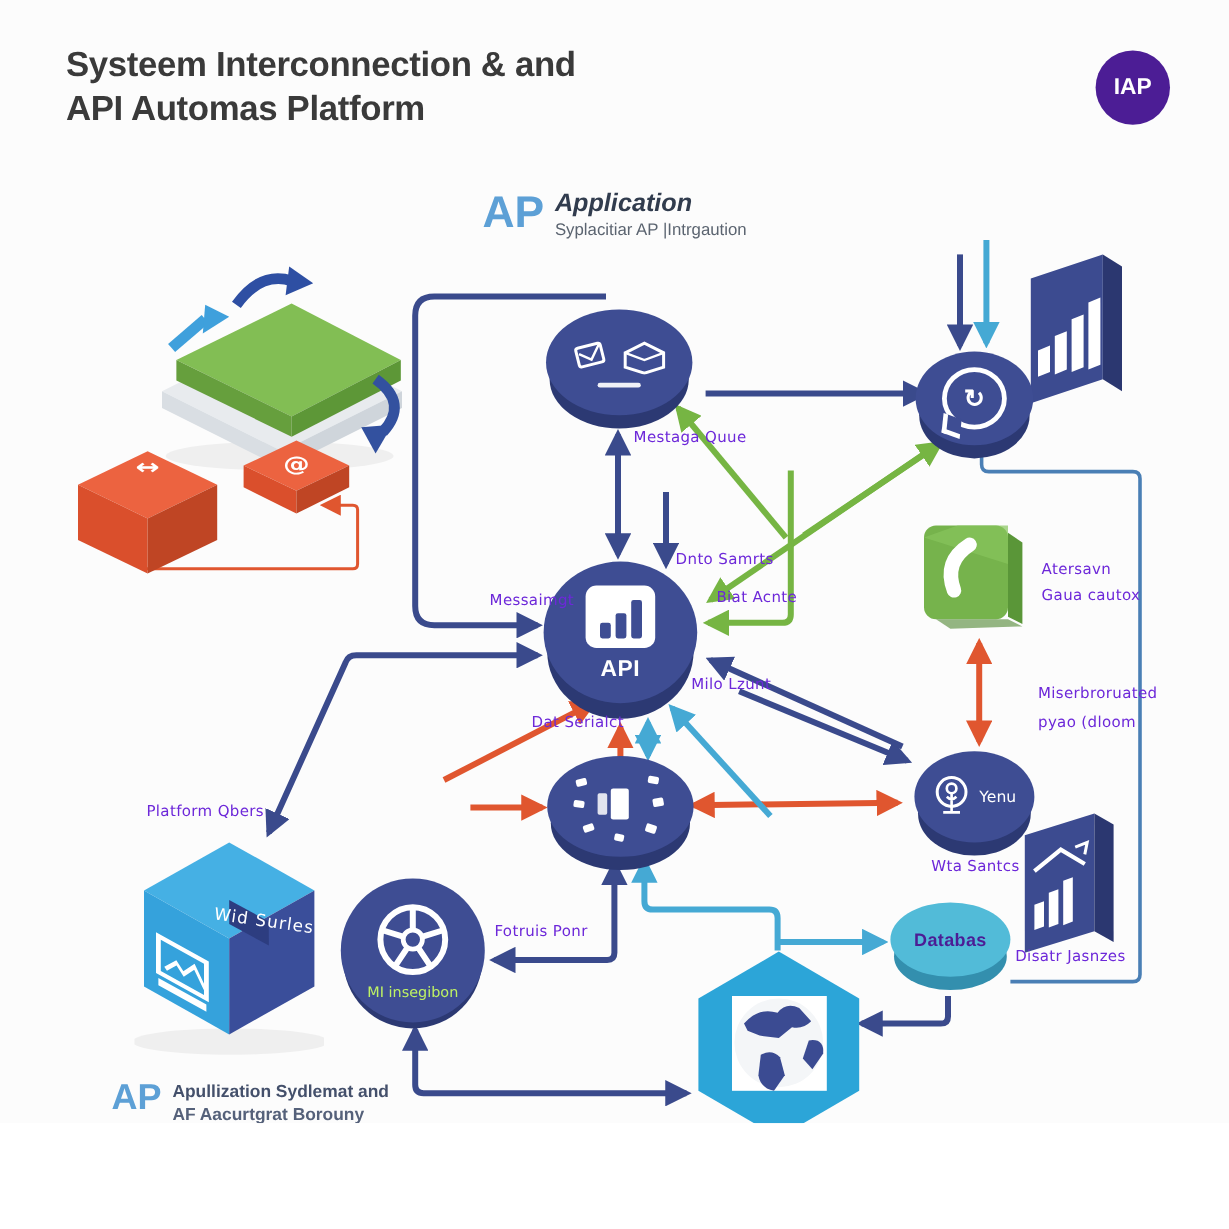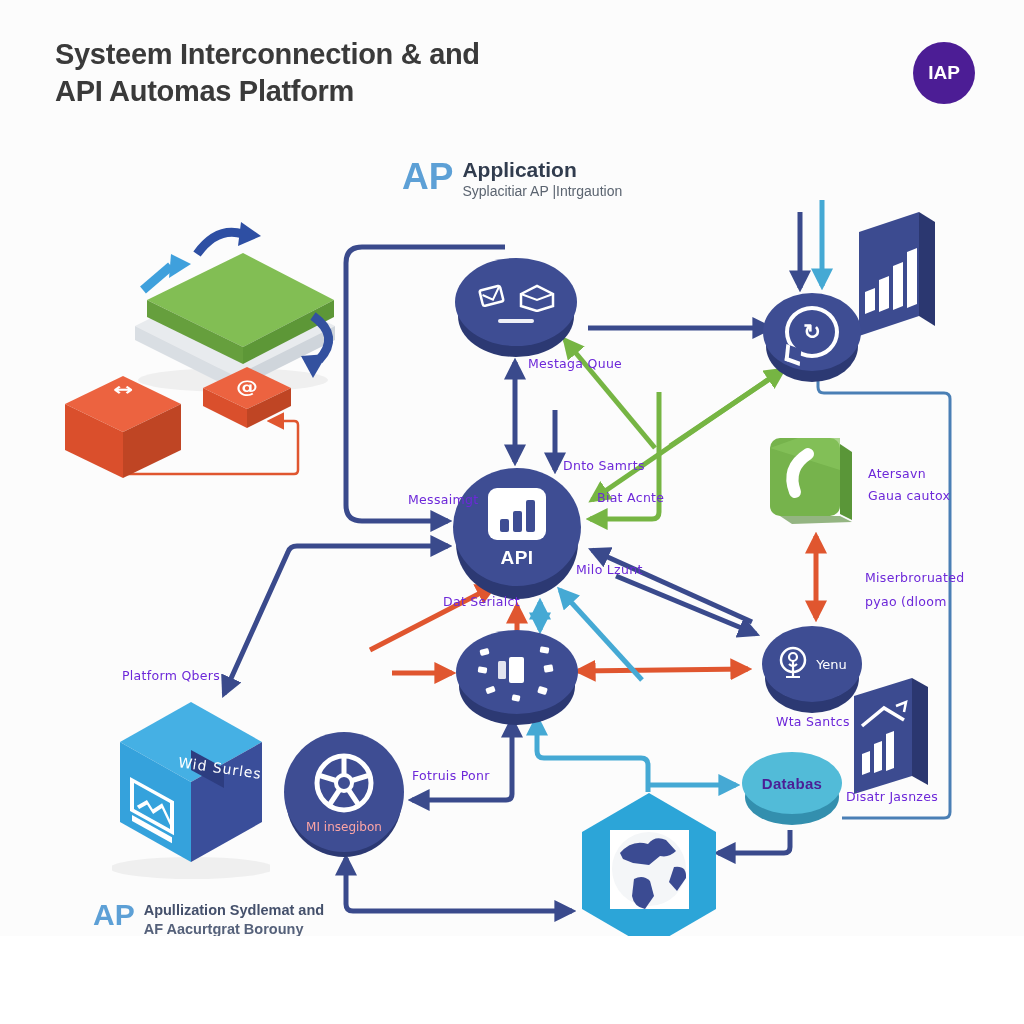--- a/index.html
+++ b/index.html
@@ -5,21 +5,21 @@
   html,body{margin:0;padding:0;}
   .canvas{position:relative;width:1024px;height:936px;background:#fcfcfc;overflow:hidden;
           font-family:"Liberation Sans",sans-serif;padding-left:41px;}
   .abs{position:absolute;}
   
   .title{left:55px;top:36px;font-size:29px;line-height:1.28;font-weight:700;color:#3a3a3a;letter-spacing:-.3px;z-index:6;}
   .iap{left:913px;top:42px;width:62px;height:62px;border-radius:50%;background:#4c1d95;
        display:flex;align-items:center;justify-content:center;color:#fff;font-weight:700;font-size:19px;z-index:6;}
   .tophead{left:402px;top:158px;display:flex;align-items:flex-start;z-index:6;}
   .ap-big{font-size:37px;font-weight:700;color:#5da0d6;line-height:1;margin-right:9px;}
-  .tophead .t1{font-size:21px;font-weight:700;color:#313c4e;line-height:1.1;}
+  .tophead .t1{font-size:21px;font-weight:700;color:#313c4e;line-height:1.1;font-style:italic;}
   .tophead .t2{font-size:14px;color:#5b6470;margin-top:2px;}
   .bottomcap{left:93px;top:900px;display:flex;align-items:flex-start;z-index:6;}
   .ap-mid{font-size:30px;font-weight:700;color:#5da0d6;line-height:1;margin-right:9px;}
   .bottomcap .t1{font-size:14.5px;font-weight:600;color:#44506b;line-height:1.45;}
   .bottomcap .t2{font-size:14.5px;font-weight:600;color:#55617a;}
   .lbl{position:absolute;font-family:"DejaVu Sans",sans-serif;font-size:12.5px;color:#6d28d9;
        letter-spacing:.3px;white-space:nowrap;z-index:5;}
   
   .puck{position:absolute;background:#3e4d93;border-radius:50%;z-index:3;
         display:flex;flex-direction:column;align-items:center;justify-content:center;}
@@ -38,21 +38,21 @@
   .tr-node{left:763px;top:293px;width:98px;height:78px;}
   .search-ico{position:relative;width:46px;height:44px;border:4px solid #fff;border-radius:50%;
               display:flex;align-items:center;justify-content:center;color:#fff;font-size:21px;font-weight:700;}
   .search-ico i{position:absolute;left:-4px;bottom:-9px;width:12px;height:12px;background:#3e4d93;
                 border-left:4px solid #fff;border-bottom:4px solid #fff;transform:rotate(20deg) skew(14deg);}
   .yenu-node{left:762px;top:626px;width:100px;height:76px;flex-direction:row;gap:7px;}
   .yenu-node .nm{color:#fff;font-size:13px;font-family:"DejaVu Sans",sans-serif;}
   .cyl{left:742px;top:752px;width:100px;height:62px;background:#52bbd8;box-shadow:0 14px 0 -3px #338fae;
        color:#4c1d95;font-weight:700;font-size:15px;letter-spacing:.3px;}
   .mi-node{left:284px;top:732px;width:120px;height:120px;box-shadow:0 7px 0 -2px #2c3973;}
-  .mi-node .nm{color:#fca5a5;font-size:12px;margin-top:4px;font-family:"DejaVu Sans",sans-serif;}
+  .mi-node .nm{color:#bef264;font-size:12px;margin-top:4px;font-family:"DejaVu Sans",sans-serif;}
   .cube-text{left:178px;top:760px;color:#fff;font-size:14px;font-family:"DejaVu Sans",sans-serif;
              transform:rotate(8deg);z-index:4;letter-spacing:1px;}
   .deco{position:absolute;z-index:2;}
   svg{display:block;}
   .edges{position:absolute;left:0;top:0;z-index:1;}
 </style>
 </head>
 <body>
 
 <div class="canvas">

